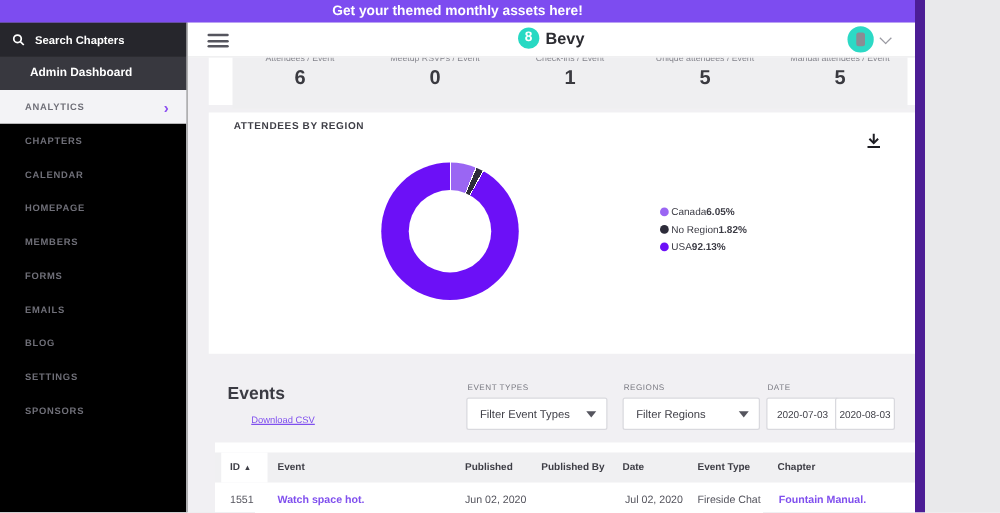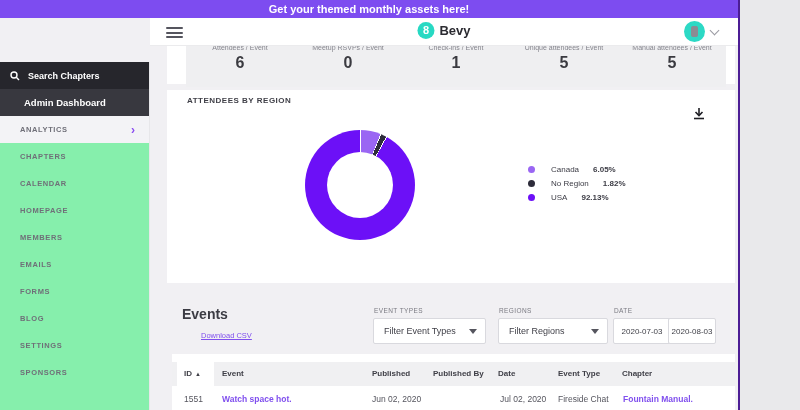--- a/index.html
+++ b/index.html
@@ -2,39 +2,39 @@
 <html><head>
 <meta charset="utf-8">
 <style>
   * { margin:0; padding:0; box-sizing:border-box; }
   html,body { width:800px; height:410px; }
   body { font-family:"Liberation Sans", sans-serif; background:#e9e9eb; position:relative; overflow:hidden; }
 
   .stage { position:absolute; inset:0; width:800px; height:410px; }
 
   
-  .window { position:absolute; left:0; top:0; width:740px; height:410px; background:#f1f0f3; border-right:2px solid #4c1d95; overflow:hidden; }
+  .window { position:absolute; left:0; top:0; width:740px; height:410px; background:#f1f0f3; border-right:8px solid #4c1d95; overflow:hidden; }
 
   
   .banner { position:absolute; left:0; top:0; width:100%; height:18px; background:#7d4cf0; color:#fff; font-size:11px; font-weight:bold; text-align:center; line-height:18px; z-index:9; }
 
   
   .topbar { position:absolute; left:150px; right:0; top:18px; height:28px; background:#fff; border-bottom:1px solid #ebebed; z-index:7; }
   .hamburger { position:absolute; left:16px; top:9px; width:17px; height:11px; cursor:pointer; }
   .hamburger span { display:block; height:2px; background:#55555e; margin-bottom:2.5px; border-radius:1px; }
   .brand { position:absolute; left:50%; top:4px; transform:translateX(-50%); display:flex; align-items:center; gap:5px; }
   .brand-badge { width:17px; height:17px; border-radius:50%; background:#27d9c3; color:#fff; font-size:11px; font-weight:bold; text-align:center; line-height:17px; }
   .brand-name { font-size:13px; font-weight:bold; color:#2b2b31; }
   .account { position:absolute; right:20px; top:3px; display:flex; align-items:center; gap:6px; }
   .avatar { width:21px; height:21px; border-radius:50%; background:#2cd9c5; position:relative; }
   .avatar i { position:absolute; left:7px; top:5px; width:7px; height:11px; background:#8b8b93; border-radius:2px; }
   .chev-down { width:7px; height:7px; border-right:1.5px solid #9a9aa2; border-bottom:1.5px solid #9a9aa2; transform:rotate(45deg); margin-top:-3px; }
 
   
-  .sidebar { position:absolute; left:0; top:18px; bottom:0; width:150px; background:#86efac; border-right:1px solid #e7e7ea; z-index:8;margin-top:44px; }
+  .sidebar { position:absolute; left:0; top:18px; bottom:0; width:150px; background:#000000; border-right:1px solid #e7e7ea; z-index:8; }
   .side-search { height:27px; background:#26262c; display:flex; align-items:center; padding:0 10px; gap:8px; cursor:text; }
   .side-search span { color:#fff; font-size:9px; font-weight:bold; }
   .side-admin { height:27px; background:#38383f; display:flex; align-items:center; padding:0 24px; }
   .side-admin span { color:#fff; font-size:9.5px; font-weight:bold; }
   .side-item { height:27px; display:flex; align-items:center; justify-content:space-between; padding:0 14px 0 20px; cursor:pointer; }
   .side-item span.lbl { font-size:7.5px; letter-spacing:.6px; color:#6f6f78; font-weight:bold; }
   .side-item.active { background:#f3f3f6; }
   .side-item .chev { color:#8b4df1; font-size:12px; font-weight:bold; line-height:10px; }
 
   
@@ -44,21 +44,21 @@
   .stat { flex:1; text-align:center; padding-top:4px; }
   .stat .s-label { font-size:7px; color:#85858d; }
   .stat .s-value { font-size:16px; font-weight:bold; color:#3a3a40; margin-top:3px; }
 
   .chart-card { left:167px; top:90px; width:568px; height:193px; }
   .chart-title { position:absolute; left:20px; top:6px; font-size:8px; font-weight:bold; letter-spacing:.5px; color:#3f3f47; }
   .dl-icon { position:absolute; right:30px; top:16px; cursor:pointer; }
   .donut { position:absolute; left:138px; top:40px; width:110px; height:110px; border-radius:50%; }
   .donut::after { content:""; position:absolute; left:22px; top:22px; width:66px; height:66px; border-radius:50%; background:#fff; }
   .legend { position:absolute; left:361px; top:72px; }
-  .legend-row { display:flex; align-items:center; gap:16px; height:14px; }
+  .legend-row { display:flex; align-items:center; gap:2px; height:14px; }
   .legend-dot { width:7px; height:7px; border-radius:50%; }
   .legend-row .l-name { font-size:8px; color:#3c3c45; }
   .legend-row .l-pct { font-size:8px; font-weight:bold; color:#3c3c45; margin-left:-2px; }
 
   
   .events-title { position:absolute; left:182px; top:306px; font-size:14px; font-weight:bold; color:#3b3b43; z-index:1; }
   .dl-csv { position:absolute; left:182px; top:331px; font-size:7.5px; color:#8050ee; text-decoration:underline; z-index:1; cursor:pointer;padding-left:19px; }
 
   .filter-label { position:absolute; font-size:6.5px; letter-spacing:.4px; color:#7a7a82; z-index:1; }
   .selectbox { position:absolute; height:26px; background:#fff; border:1px solid #d9d9de; border-radius:2px; display:flex; align-items:center; justify-content:space-between; padding:0 8px 0 10px; z-index:1; cursor:pointer; }
@@ -125,24 +125,24 @@
       <div class="side-item">
           <span class="lbl">CALENDAR</span>
         </div>
       <div class="side-item">
           <span class="lbl">HOMEPAGE</span>
         </div>
       <div class="side-item">
           <span class="lbl">MEMBERS</span>
         </div>
       <div class="side-item">
+          <span class="lbl">FORMS</span>
+        </div>
+      <div class="side-item">
           <span class="lbl">EMAILS</span>
-        </div>
-      <div class="side-item">
-          <span class="lbl">FORMS</span>
         </div>
       <div class="side-item">
           <span class="lbl">BLOG</span>
         </div>
       <div class="side-item">
           <span class="lbl">SETTINGS</span>
         </div>
       <div class="side-item">
           <span class="lbl">SPONSORS</span>
         </div>

